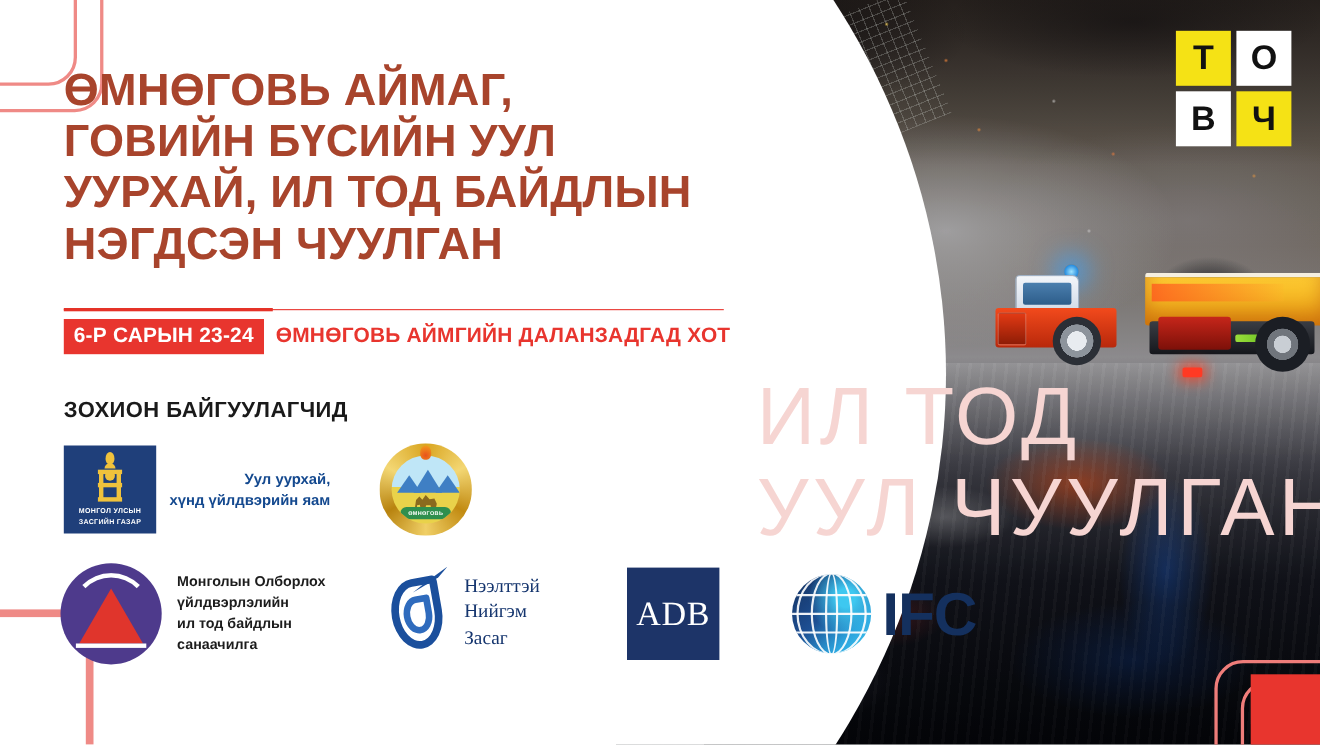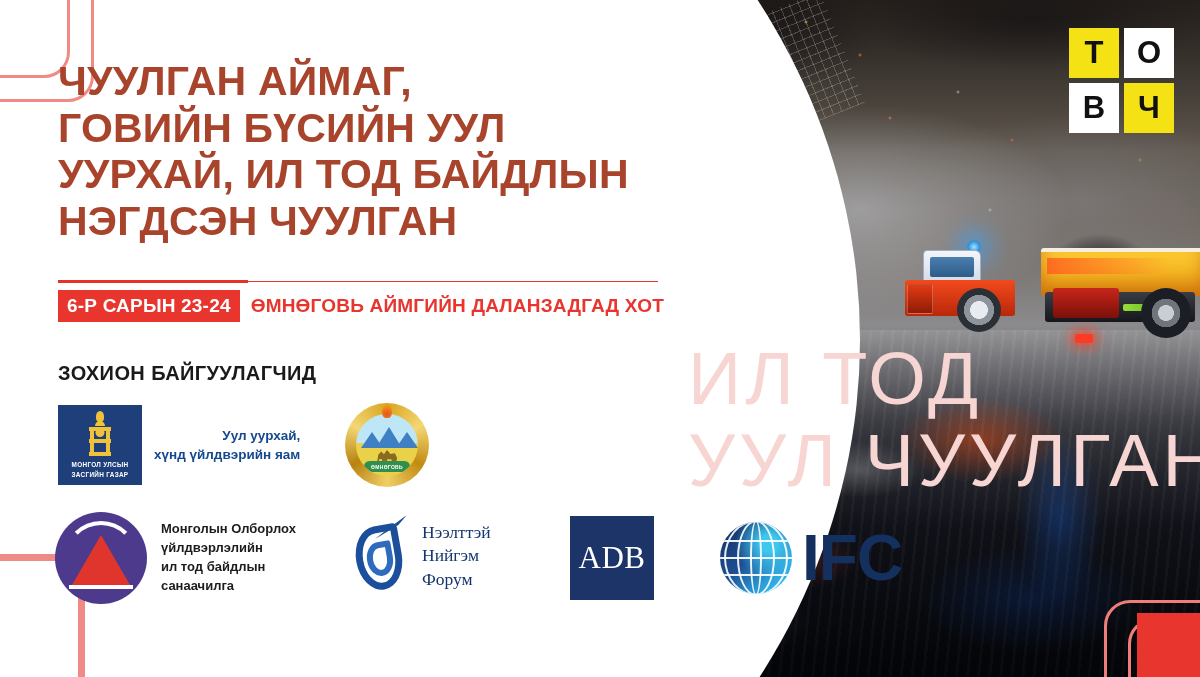--- a/index.html
+++ b/index.html
@@ -443,21 +443,21 @@
   #ifc-globe .lat.b { top:35px; }
   #ifc-globe .lat.c { top:52px; }
   #ifc-globe .lon {
     position:absolute; top:-2px; left:50%; height:76px; width:64px;
     margin-left:-32px; border-radius:50%;
     border:2.5px solid rgba(255,255,255,.9);
   }
   #ifc-globe .lon.l2 { width:38px; margin-left:-19px; }
   #ifc-globe .lon.l3 { width:12px; margin-left:-6px; }
   #ifc-text {
-    margin-left:10px; color:#14305e; font-size:64px; font-weight:700;
+    margin-left:10px; color:#14305e; font-size:55px; font-weight:700;
     letter-spacing:-1px; line-height:1;text-align:right;
   }
 
   
   #tovch {
     position:absolute; left:1069px; top:28px;
     display:grid; grid-template-columns:50px 50px; grid-template-rows:50px 50px;
     gap:5px;
   }
   #tovch .cell {
@@ -524,21 +524,21 @@
 
   <div class="deco" id="deco-tl-outer"></div>
   <div class="deco" id="deco-tl-inner"></div>
   <div class="deco-line" id="deco-hline"></div>
   <div class="deco-line" id="deco-vline"></div>
 
   <div class="watermark" id="wm-1">ИЛ ТОД</div>
   <div class="watermark" id="wm-2">УУЛ ЧУУЛГАН</div>
 
   <div class="title">
-    <span class="line">ЧУУЛГАН АЙМАГ,</span>
+    <span class="line">ӨМНӨГОВЬ АЙМАГ,</span>
     <span class="line">ГОВИЙН БҮСИЙН УУЛ</span>
     <span class="line">УУРХАЙ, ИЛ ТОД БАЙДЛЫН</span>
     <span class="line">НЭГДСЭН ЧУУЛГАН</span>
   </div>
   <div id="title-rule"></div>
   <div id="title-rule-thick"></div>
 
   <div id="date-row">
     <div id="date-badge">6-Р САРЫН 23-24</div>
     <div id="venue-label">ӨМНӨГОВЬ АЙМГИЙН ДАЛАНЗАДГАД ХОТ</div>
@@ -600,21 +600,21 @@
 
   <div class="logo-row" id="row-3">
     <div class="logo-item">
       <div id="osf-mark">
         <div class="drop"></div>
         <div class="drop2"></div>
         <div class="tail"></div>
       </div>
       <div id="osf-label">Нээлттэй
 Нийгэм
-Форум</div>
+Засаг</div>
     </div>
   </div>
 
   <div class="logo-row" id="row-4">
     <div id="adb-mark">
       <div id="adb-text">ADB</div>
     </div>
   </div>
 
   <div class="logo-row" id="row-5">

